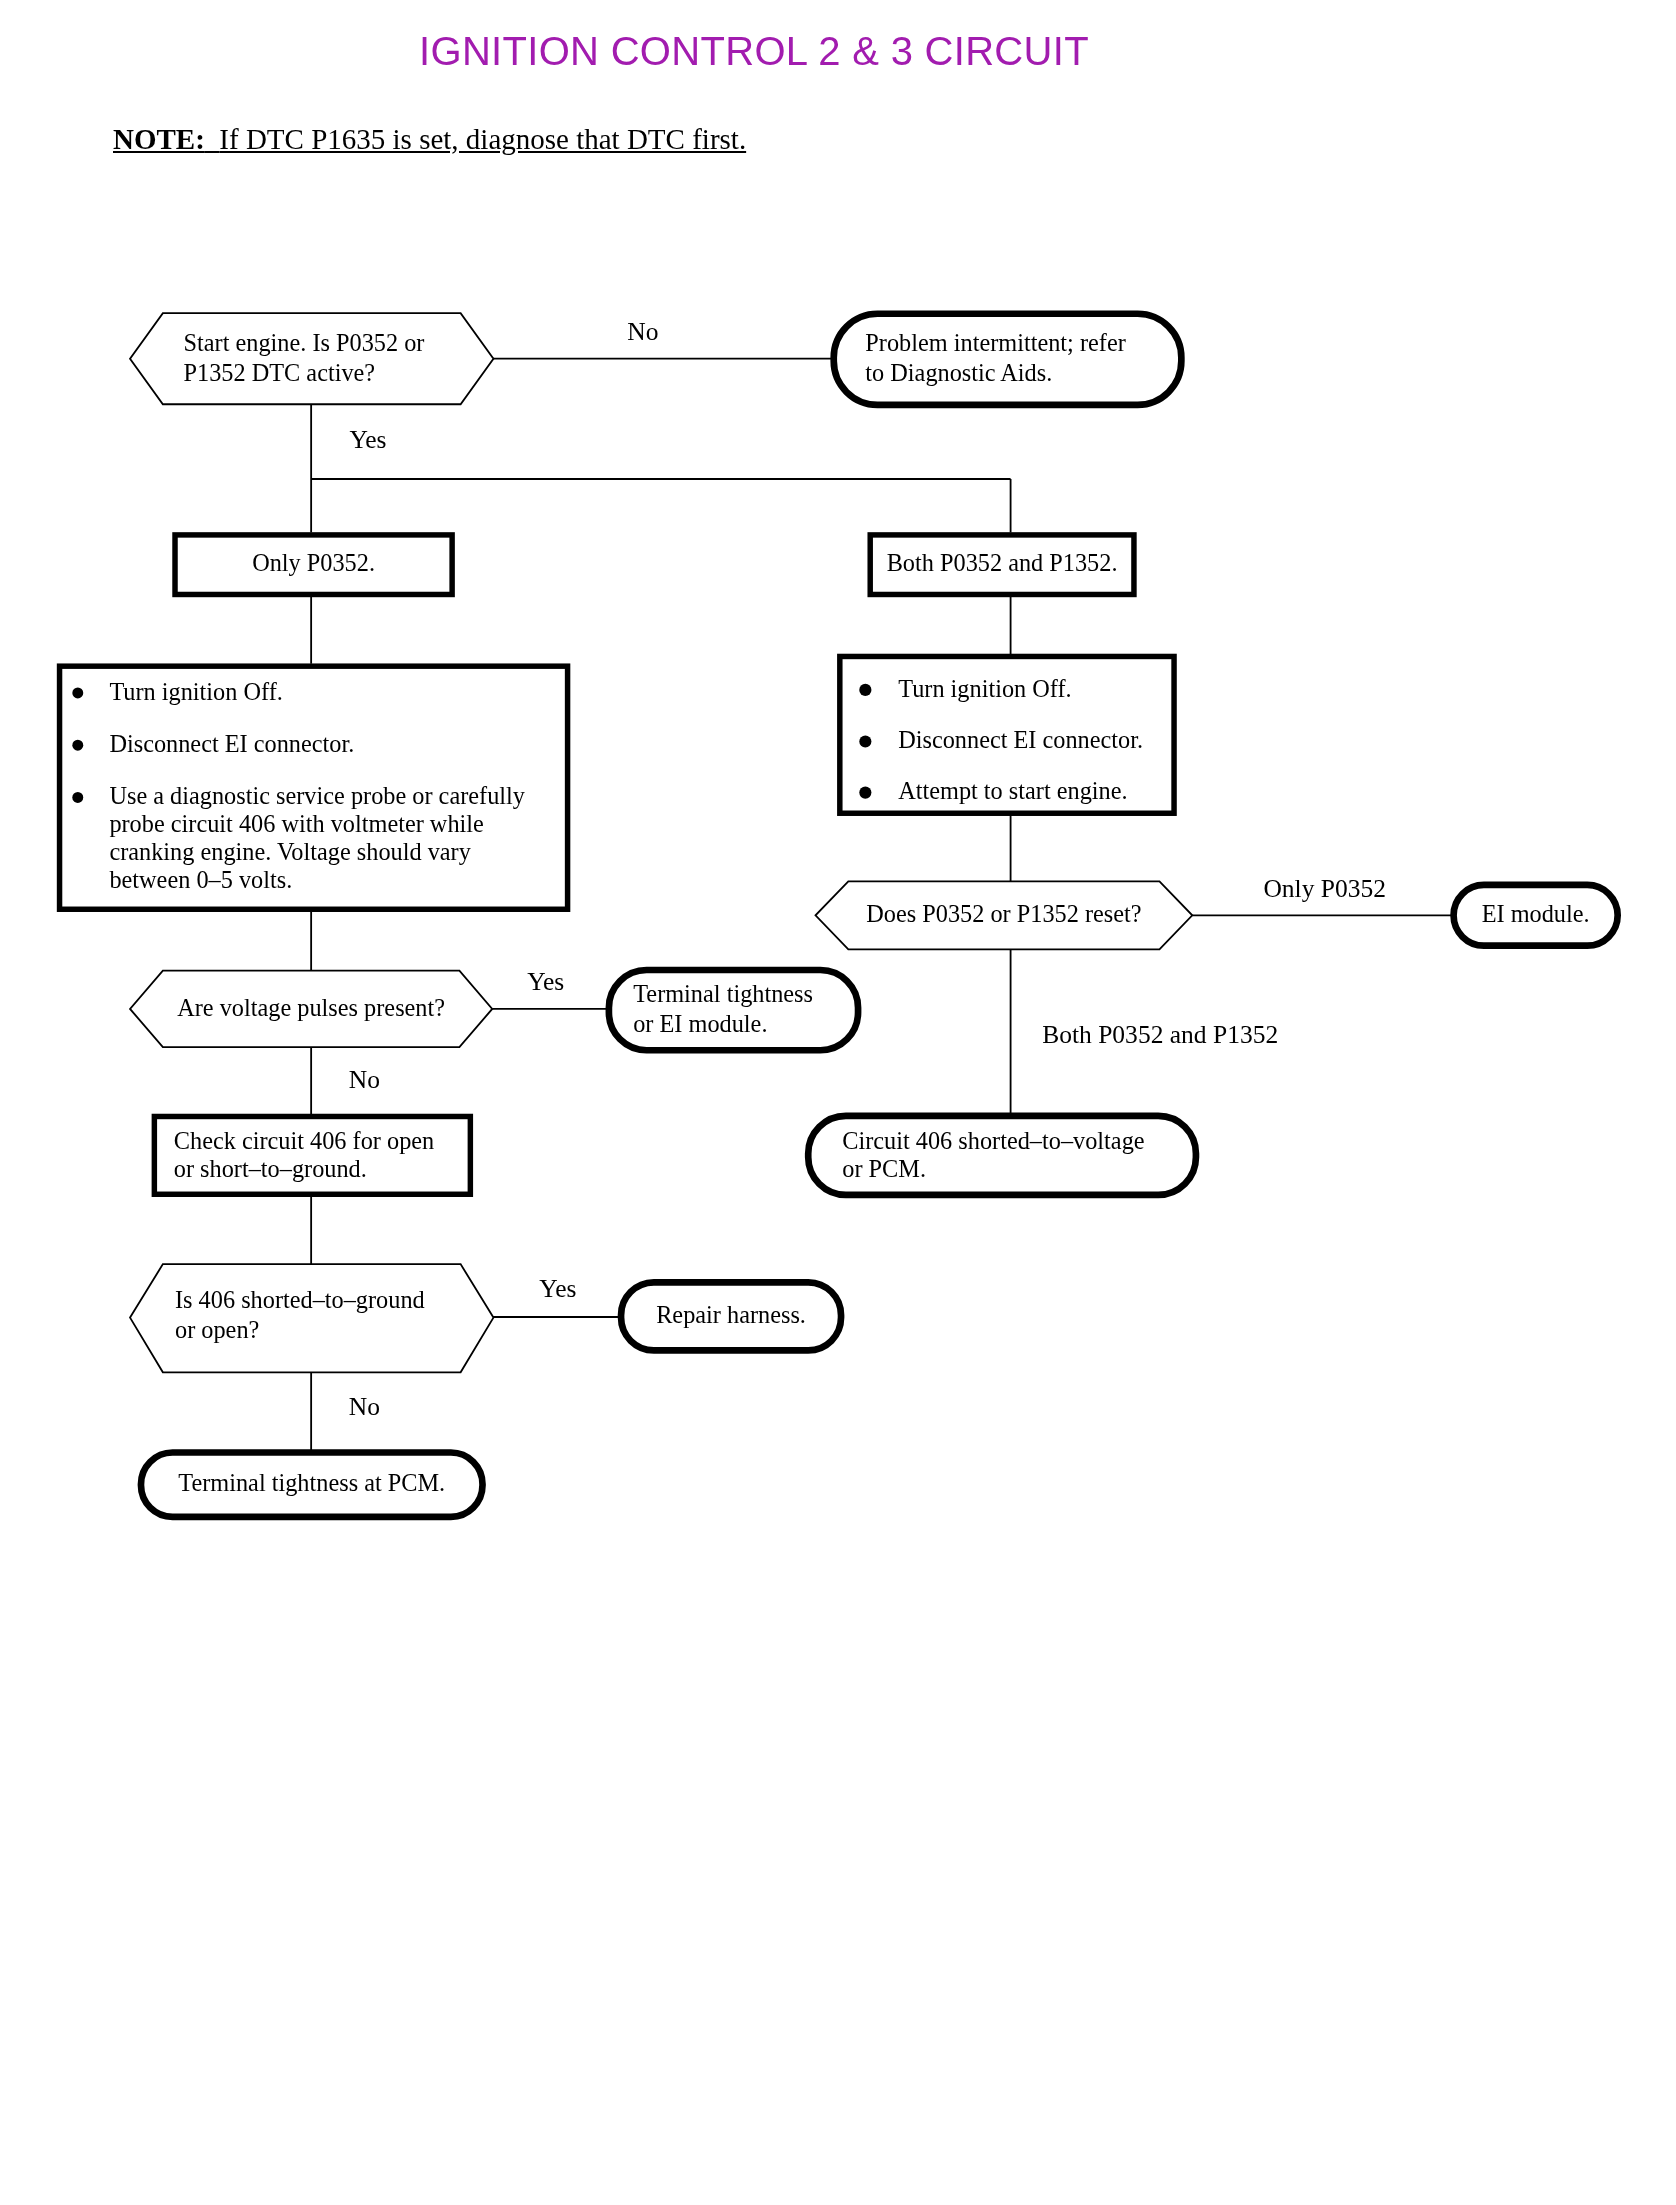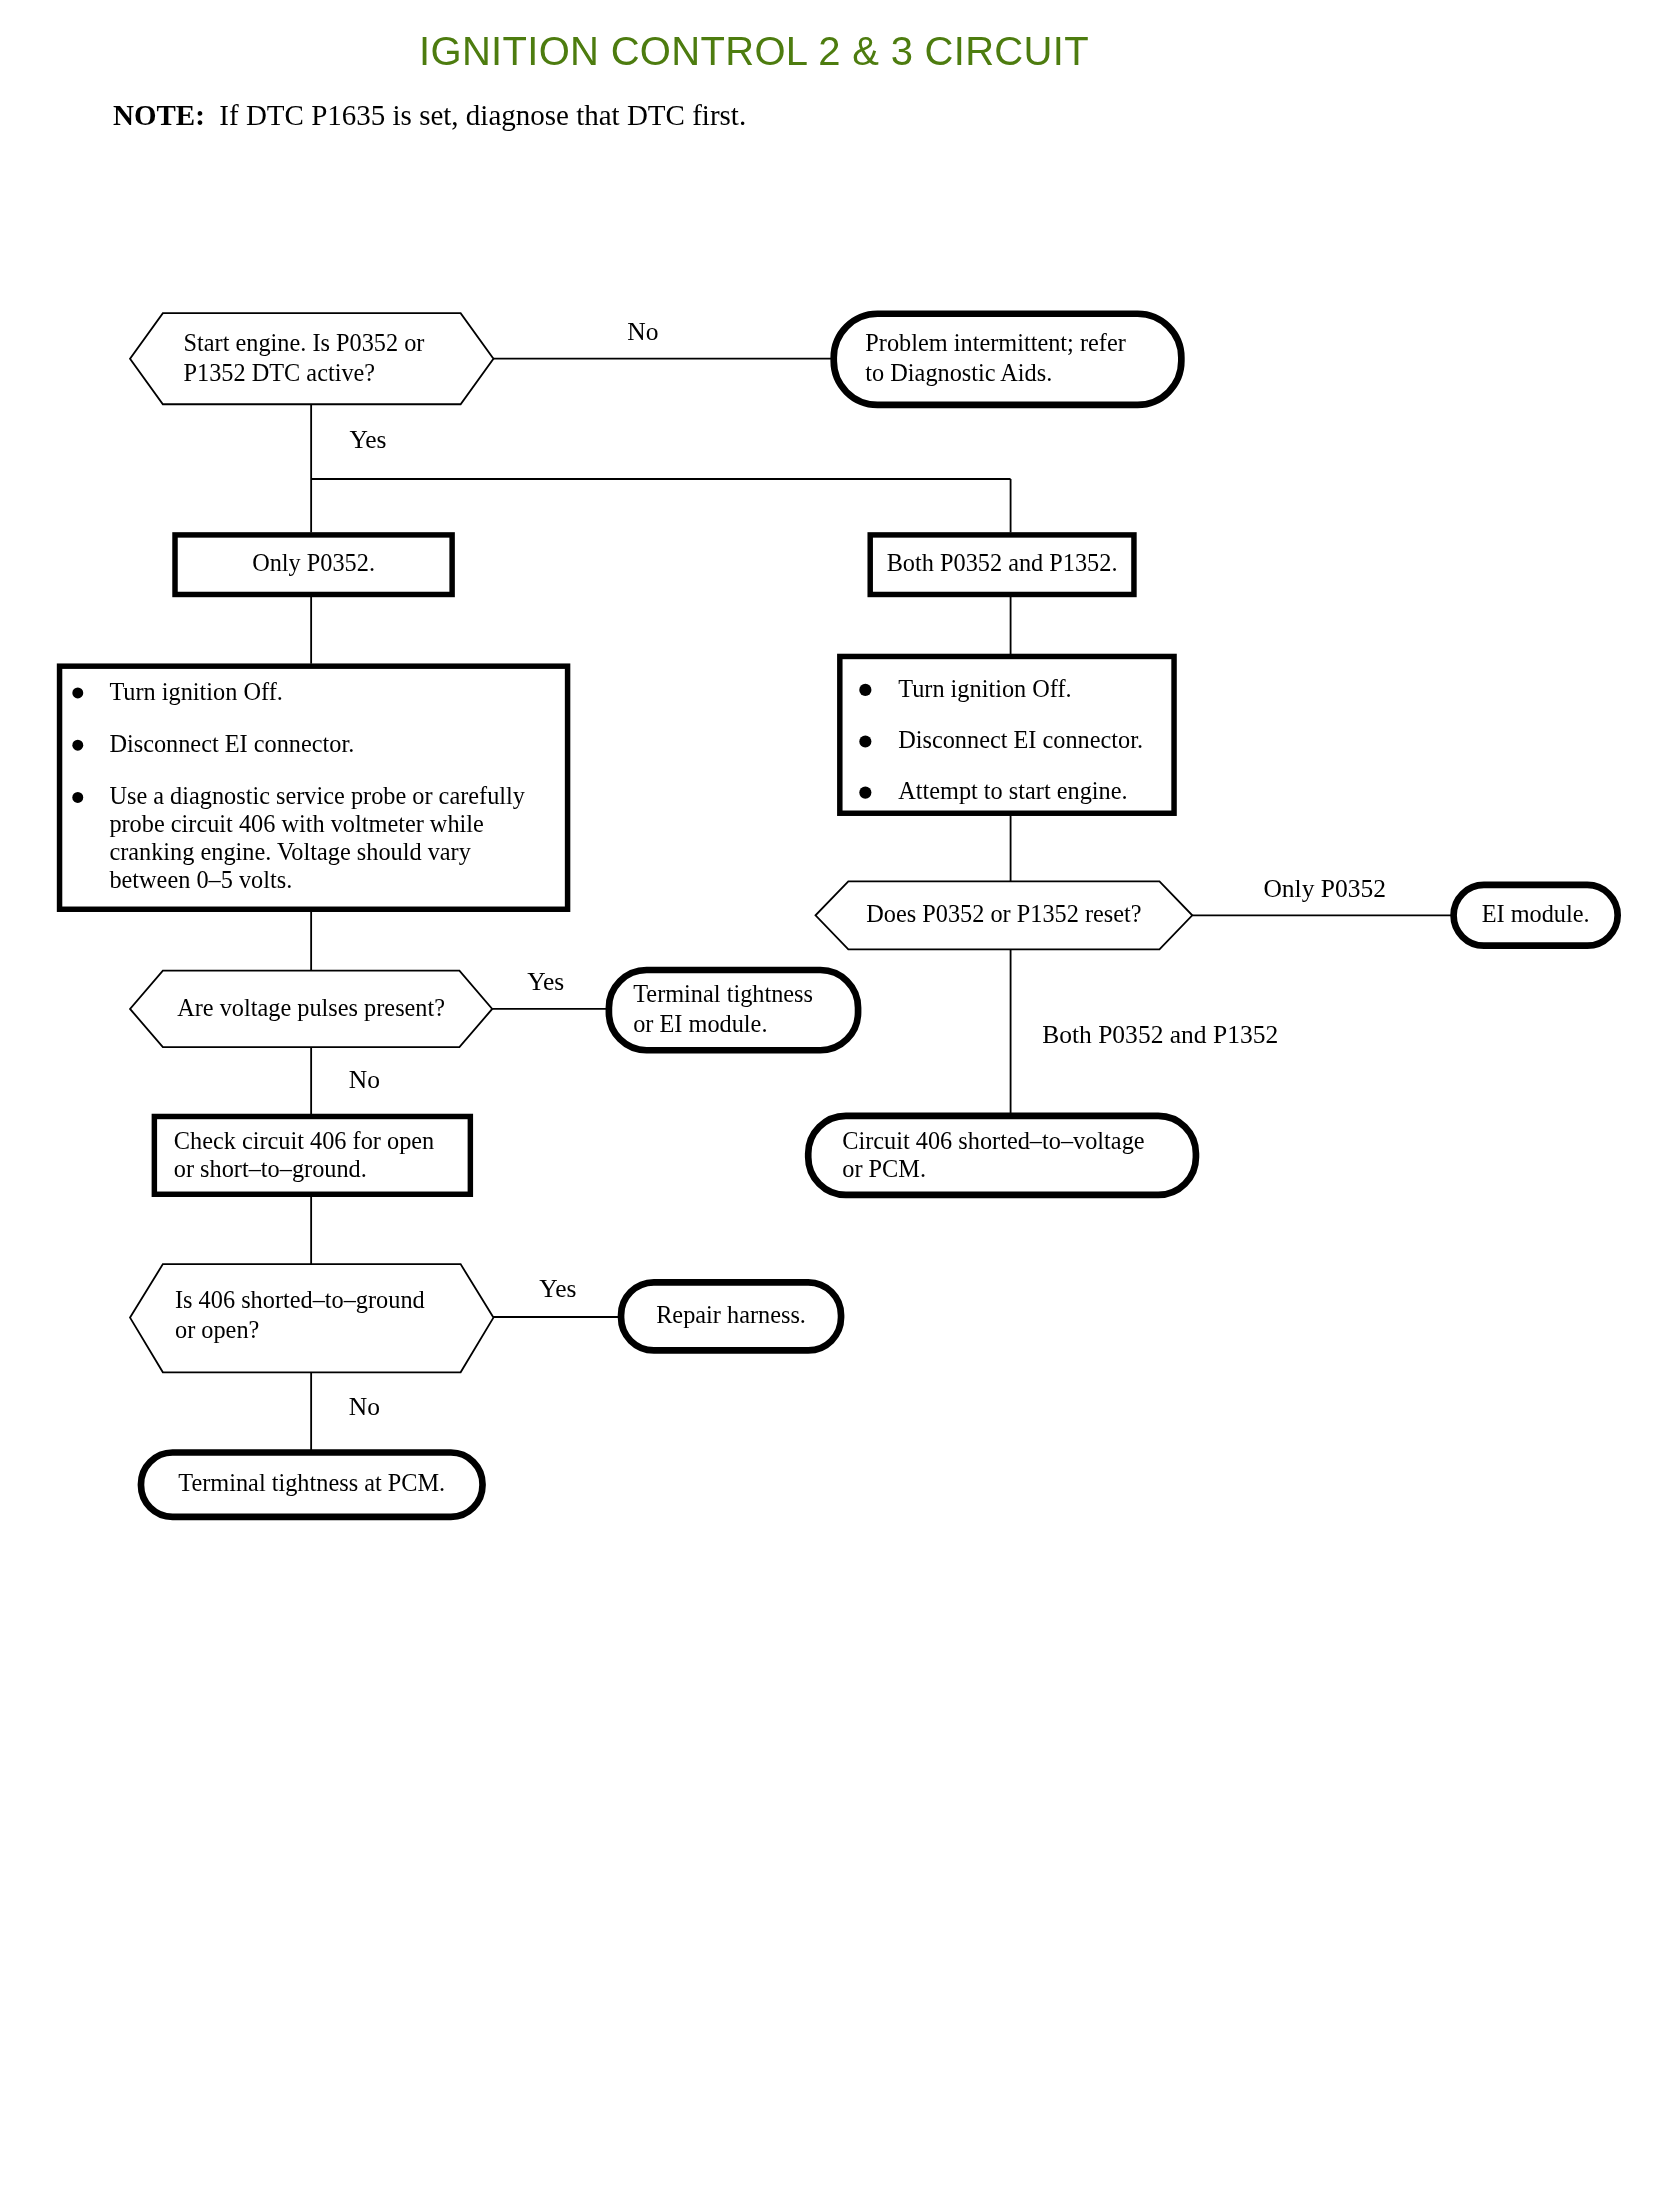--- a/index.html
+++ b/index.html
@@ -20,30 +20,31 @@
   #page-title {
     position: absolute;
     top: 29px;
     left: 0;
     width: 1508px;
     text-align: center;
     font-family: "Liberation Sans", "DejaVu Sans", sans-serif;
     font-size: 40px;
     font-weight: 400;
     letter-spacing: 0.3px;
-    color: #4d7c0f;
+    color: #a21caf;
   }
   #note-line {
     position: absolute;
-    top: 99px;
+    top: 123px;
     left: 113px;
     font-family: "Liberation Serif", "DejaVu Serif", serif;
     font-size: 29px;
     color: #000000;
     white-space: nowrap;
+    text-decoration: underline;
   }
   #note-line .note-label {
     font-weight: bold;
   }
   #note-line .note-text {
     font-weight: normal;
   }
   #flow-svg {
     position: absolute;
     top: 0;

